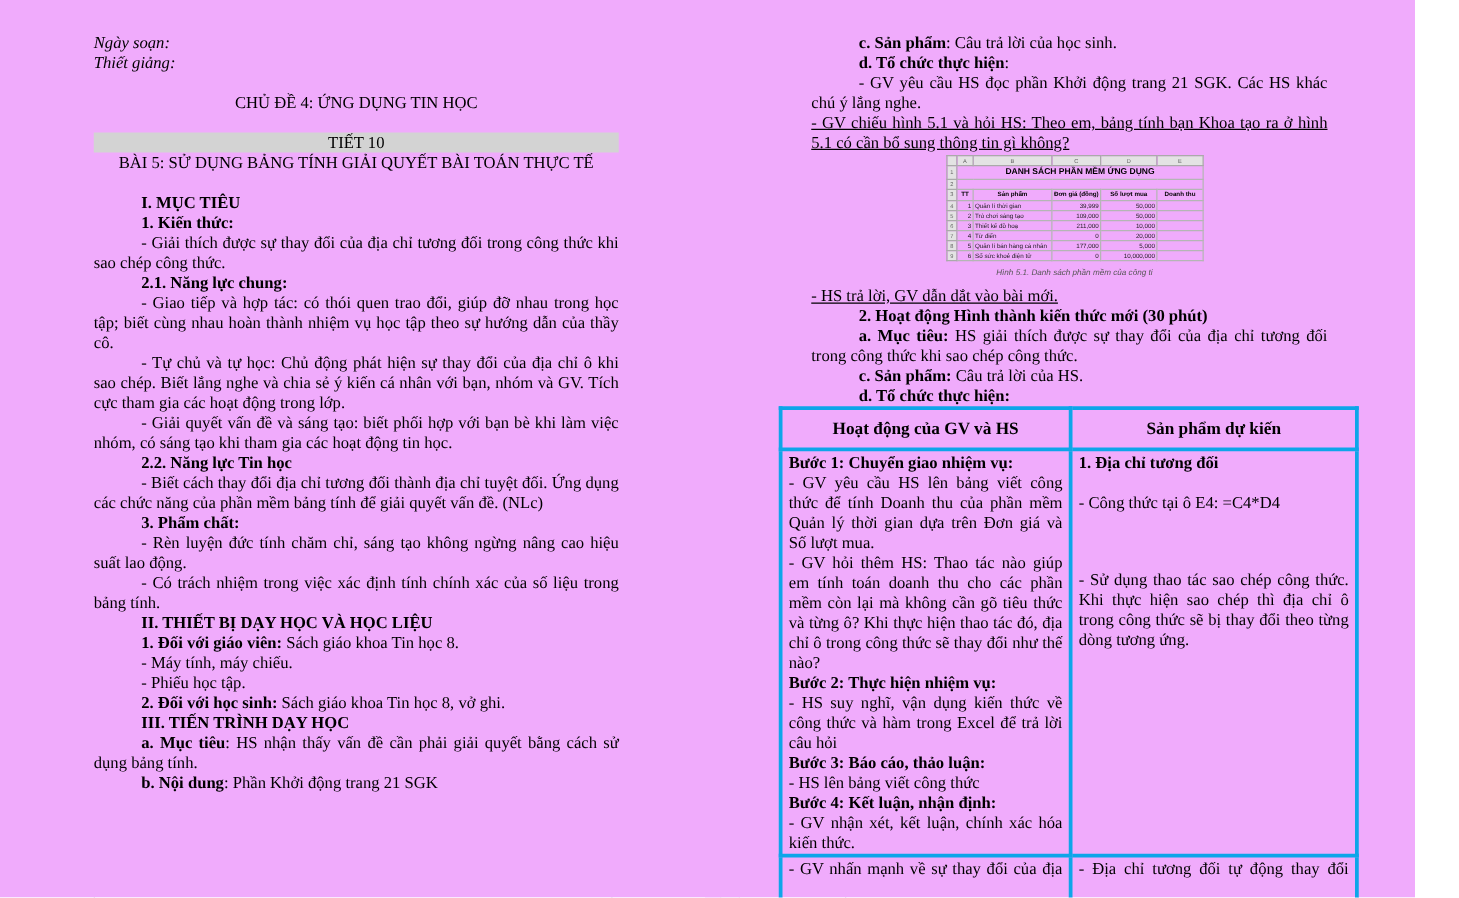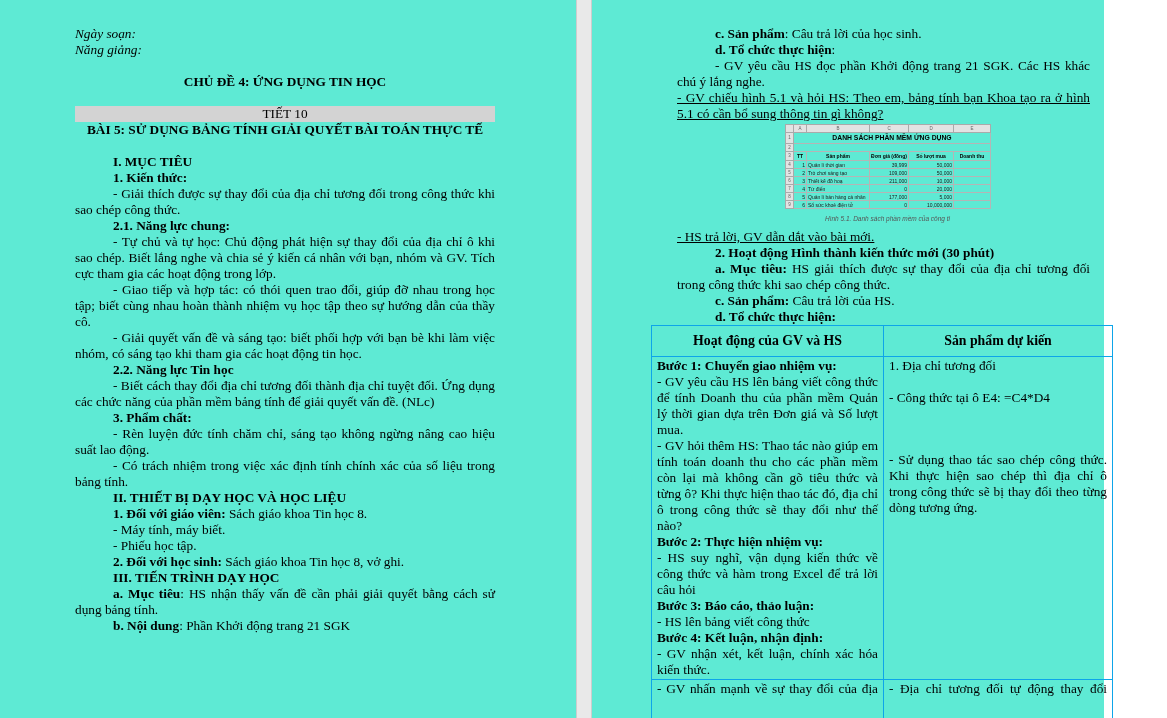--- a/index.html
+++ b/index.html
@@ -2,29 +2,29 @@
 <html><head>
 <meta charset="utf-8">
 <style>
   * { box-sizing: border-box; margin: 0; padding: 0; }
   html, body { width: 1167px; height: 718px; }
   body {
     position: relative; overflow: hidden; background: #ffffff;
     font-family: "Liberation Serif", "DejaVu Serif", serif;
     font-size: 13.3px; line-height: 16px; color: #000;
   }
-  .page { position: absolute; top: 0; height: 718px; background: #5eead4; }
+  .page { position: absolute; top: 0; height: 718px; background: #f0abfc; }
   #pageL { left: 0; width: 576px; }
-  #pageR { left: 592px; width: 512px; }
+  #pageR { left: 564px; width: 568px; }
   .gap { position: absolute; left: 576px; top: 0; width: 16px; height: 718px;
          background: #e9e9e9; border-left: 1px solid #cdcdcd; border-right: 1px solid #cdcdcd; }
   .colL { position: absolute; left: 75px; top: 26px; width: 420px; }
   .colR { position: absolute; left: 85px; top: 26px; width: 413px; }
   .meta { font-style: italic; }
-  .hc { font-weight: bold; text-align: center; }
+  .hc { font-weight: normal; text-align: center; }
   .period { font-weight: normal; text-align: center; background: #d3d3d3; }
   .sp { height: 16px; }
   .para { text-align: justify; text-indent: 38px; }
   .para.ni { text-indent: 0; text-decoration: underline; }
   .b { font-weight: bold; }
   
   .margin-ui { position: absolute; left: 19px; top: 102px; display: flex; align-items: center; gap: 4px;
                font-family: "Liberation Sans", "DejaVu Sans", sans-serif; }
   .h1label { color: #9b9b9b; font-size: 12.5px; }
   .h1label sub { font-size: 8.5px; }
@@ -47,24 +47,24 @@
            height: 8px; overflow: hidden; white-space: nowrap; }
   .xl .hd { background: #e3e3e3; color: #666; text-align: center; font-size: 4.5px; border-color: #aaa; }
   .xl .ttl { font-weight: bold; text-align: center; font-size: 6.8px; height: 11px; color: #000; }
   .xl .xl-gap { border-top: none; border-bottom: none; height: 4px; }
   .xl .colhead { font-weight: bold; text-align: center; color: #000; height: 9px; }
   .xl .num { text-align: right; }
   .caption { width: 205px; margin: 2px 0 2px 108px; text-align: center; font-size: 6.5px;
              font-style: italic; color: #555; font-family: "Liberation Sans", "DejaVu Sans", sans-serif; }
   
   .acttbl { border-collapse: collapse; width: 461px; margin-left: -26px; table-layout: fixed; }
-  .acttbl th, .acttbl td { border: 1px solid #0ea5e9; vertical-align: top; padding: 1px 5px; }
+  .acttbl th, .acttbl td { border: 3px solid #0ea5e9; vertical-align: top; padding: 1px 5px; }
   .acttbl th { text-align: center; font-size: 13.8px; padding: 7px 0; font-weight: bold; }
   .cellp { text-align: justify; }
-  .prod-h { font-weight: normal; }
+  .prod-h { font-weight: bold; }
   .prod-i1 { margin-top: 16px; }
   .prod-i2 { margin-top: 46px; text-align: justify; }
   .lastcell { text-align: justify; text-align-last: justify; height: 40px; }
 </style>
 </head>
 <body>
 
 <div class="gap"></div>
 
 <div class="crop tl" style="left:58px; top:7px;"></div>
@@ -79,60 +79,60 @@
 <div class="margin-ui">
   <span class="h1label"><span>H</span><sub>1</sub></span>
   <button class="drag-handle">
       <span class="dots"></span>
     </button>
 </div>
 
 <div class="page" id="pageL">
   <div class="colL">
     <div class="meta">Ngày soạn:</div>
-    <div class="meta">Năng giảng:</div>
+    <div class="meta">Thiết giảng:</div>
     <div class="sp"></div>
     <div class="hc">CHỦ ĐỀ 4: ỨNG DỤNG TIN HỌC</div>
     <div class="sp"></div>
     <div class="period">TIẾT 10</div>
     <div class="hc">BÀI 5: SỬ DỤNG BẢNG TÍNH GIẢI QUYẾT BÀI TOÁN THỰC TẾ</div>
     <div class="sp"></div>
     <div>
 
         <div class="para"><span class="b">I. MỤC TIÊU</span><span></span></div>
 
         <div class="para"><span class="b">1. Kiến thức:</span><span></span></div>
 
         <div class="para"><span class="b"></span><span>- Giải thích được sự thay đổi của địa chỉ tương đối trong công thức khi sao chép công thức.</span></div>
 
 
 
         <div class="para"><span class="b">2.1. Năng lực chung:</span><span></span></div>
 
+        <div class="para"><span class="b"></span><span>- Giao tiếp và hợp tác: có thói quen trao đổi, giúp đỡ nhau trong học tập; biết cùng nhau hoàn thành nhiệm vụ học tập theo sự hướng dẫn của thầy cô.</span></div>
+
         <div class="para"><span class="b"></span><span>- Tự chủ và tự học: Chủ động phát hiện sự thay đổi của địa chỉ ô khi sao chép. Biết lắng nghe và chia sẻ ý kiến cá nhân với bạn, nhóm và GV. Tích cực tham gia các hoạt động trong lớp.</span></div>
 
-        <div class="para"><span class="b"></span><span>- Giao tiếp và hợp tác: có thói quen trao đổi, giúp đỡ nhau trong học tập; biết cùng nhau hoàn thành nhiệm vụ học tập theo sự hướng dẫn của thầy cô.</span></div>
-
         <div class="para"><span class="b"></span><span>- Giải quyết vấn đề và sáng tạo: biết phối hợp với bạn bè khi làm việc nhóm, có sáng tạo khi tham gia các hoạt động tin học.</span></div>
 
         <div class="para"><span class="b">2.2. Năng lực Tin học</span><span></span></div>
 
         <div class="para"><span class="b"></span><span>- Biết cách thay đổi địa chỉ tương đối thành địa chỉ tuyệt đối. Ứng dụng các chức năng của phần mềm bảng tính để giải quyết vấn đề. (NLc)</span></div>
 
         <div class="para"><span class="b">3. Phẩm chất:</span><span></span></div>
 
         <div class="para"><span class="b"></span><span>- Rèn luyện đức tính chăm chỉ, sáng tạo không ngừng nâng cao hiệu suất lao động.</span></div>
 
         <div class="para"><span class="b"></span><span>- Có trách nhiệm trong việc xác định tính chính xác của số liệu trong bảng tính.</span></div>
 
         <div class="para"><span class="b">II. THIẾT BỊ DẠY HỌC VÀ HỌC LIỆU</span><span></span></div>
 
         <div class="para"><span class="b">1. Đối với giáo viên:</span><span>  Sách giáo khoa Tin học 8.</span></div>
 
-        <div class="para"><span class="b"></span><span>- Máy tính, máy biết.</span></div>
+        <div class="para"><span class="b"></span><span>- Máy tính, máy chiếu.</span></div>
 
         <div class="para"><span class="b"></span><span>- Phiếu học tập.</span></div>
 
         <div class="para"><span class="b">2. Đối với học sinh:</span><span> Sách giáo khoa Tin học 8, vở ghi.</span></div>
 
         <div class="para"><span class="b">III. TIẾN TRÌNH DẠY HỌC</span><span></span></div>
 
 
         <div class="para"><span class="b">a. Mục tiêu</span><span>: HS nhận thấy vấn đề cần phải giải quyết bằng cách sử dụng bảng tính.</span></div>
 

